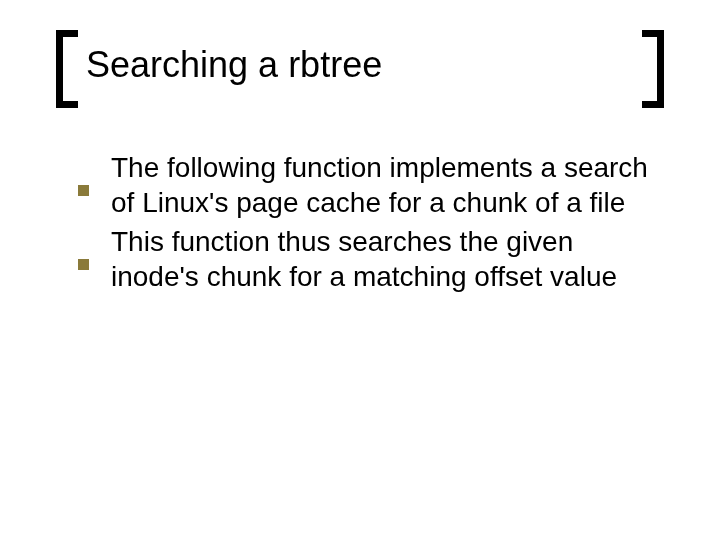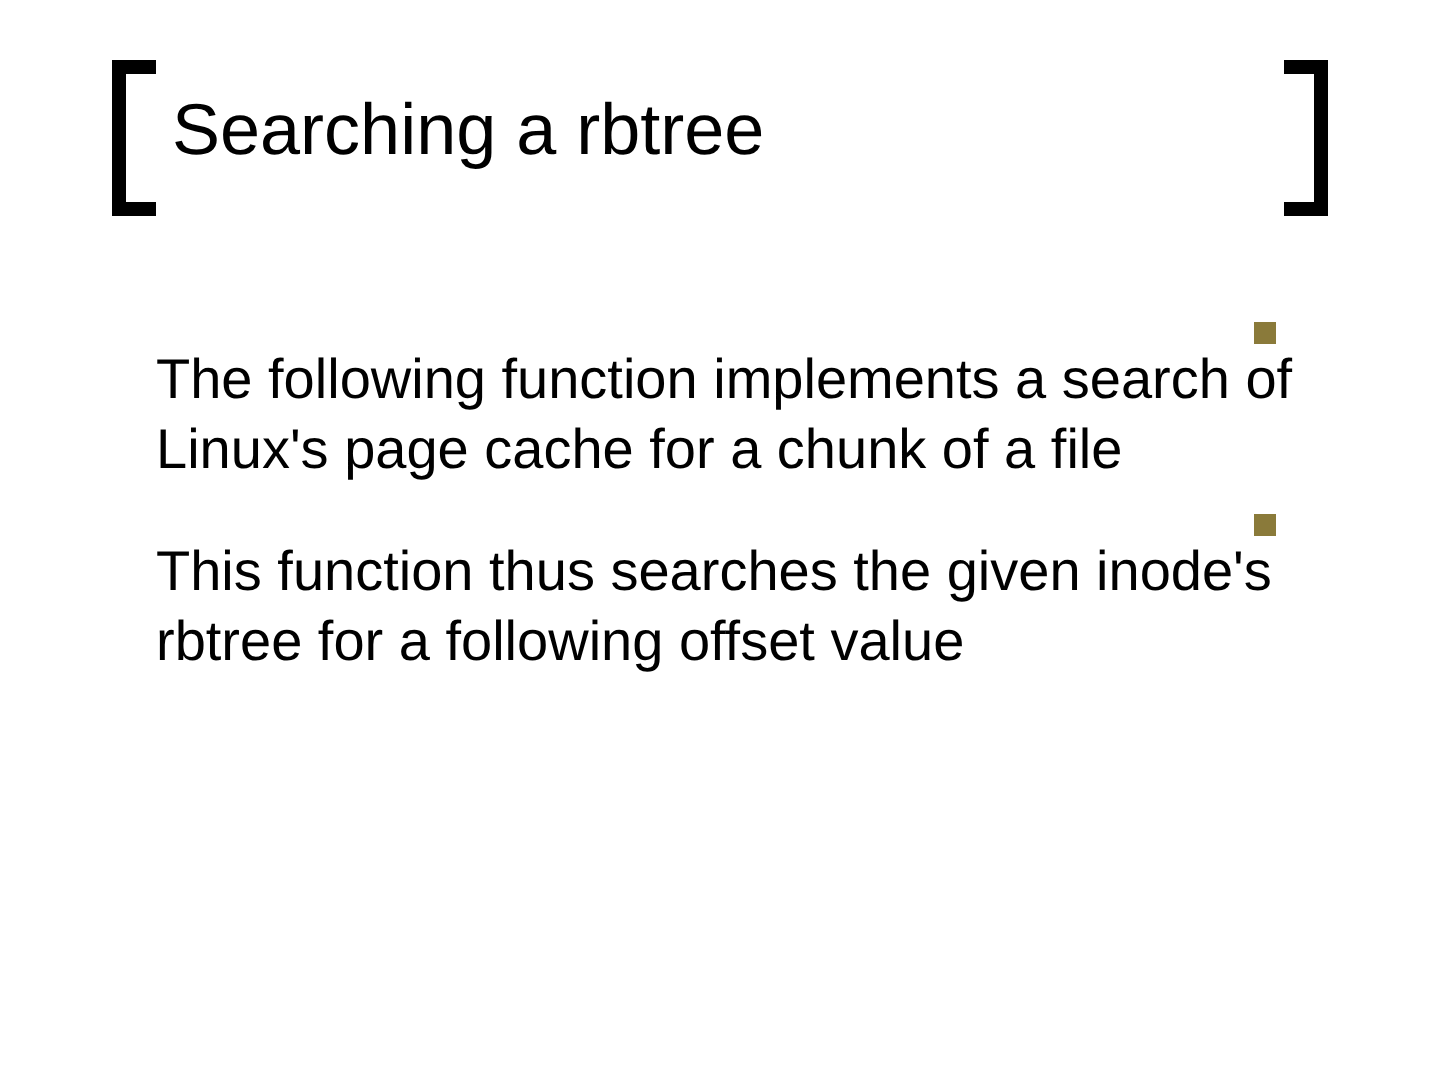--- a/index.html
+++ b/index.html
@@ -51,23 +51,22 @@
     letter-spacing: 0px;
   }
   .body {
     position: absolute;
     top: 150px;
     left: 78px;
     right: 60px;
   }
   .item {
     display: flex;
-    align-items: flex-end;
+    align-items: center;
     margin-bottom: 4px;
-    flex-direction: column;
   }
   .bullet {
     width: 11px;
     height: 11px;
     background: #8a7a3a;
     flex-shrink: 0;
     margin-top: 11px;
     margin-right: 22px;
   }
   .item-text {
@@ -86,16 +85,16 @@
     <div class="bracket right"></div>
   </div>
 
   <div class="body">
     <div class="item">
       <div class="bullet"></div>
       <div class="item-text">The following function implements a search of Linux's page cache for a chunk of a file</div>
     </div>
     <div class="item">
       <div class="bullet"></div>
-      <div class="item-text">This function thus searches the given inode's rbtree for a following offset value</div>
+      <div class="item-text">This function thus searches the given inode's chunk for a matching offset value</div>
     </div>
   </div>
 </div>
 
 </body></html>

